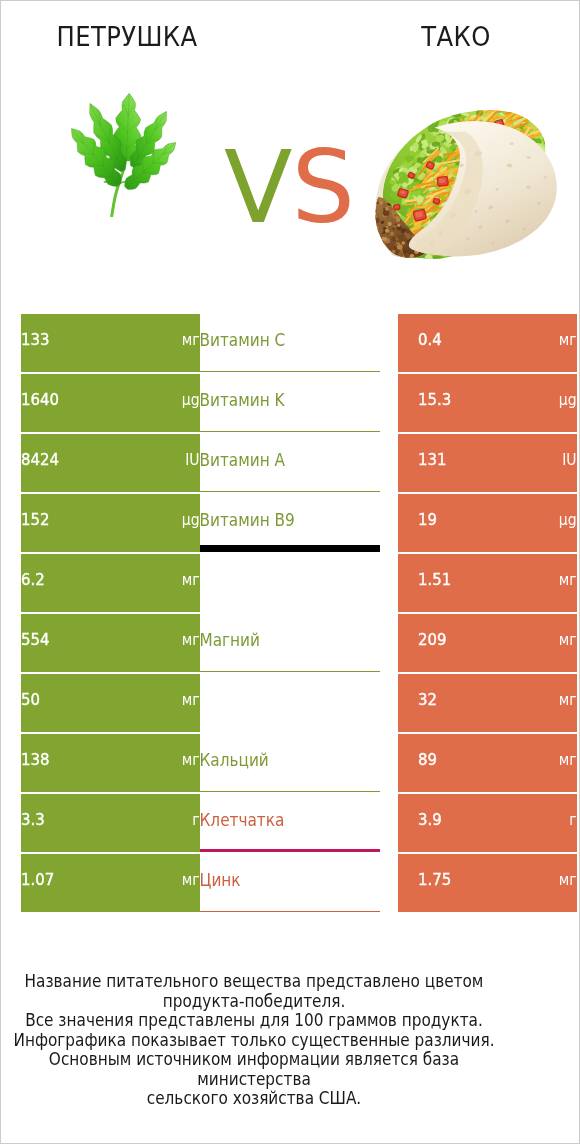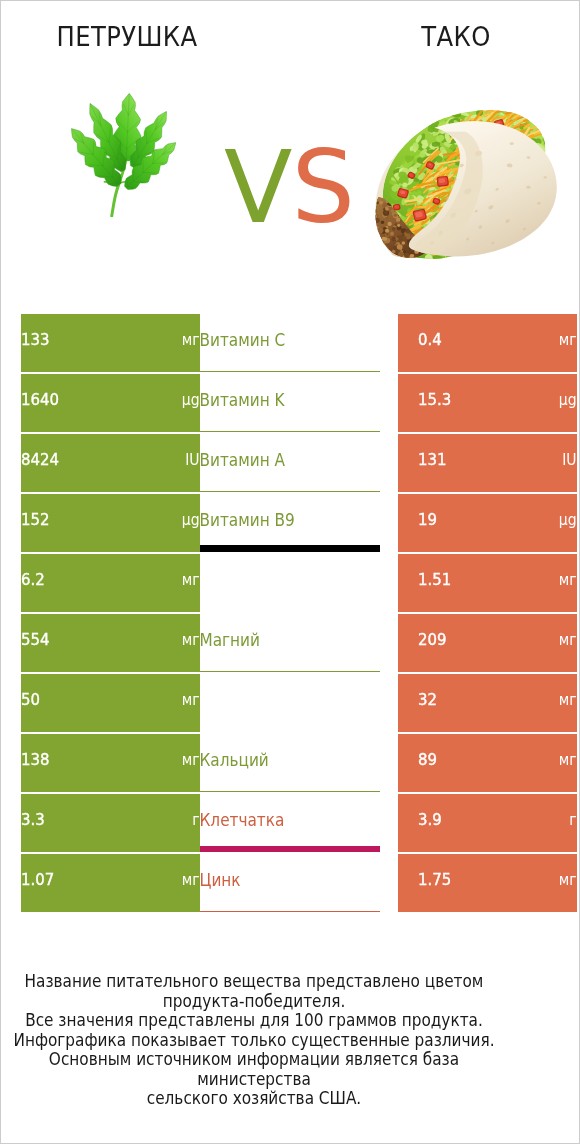--- a/index.html
+++ b/index.html
@@ -1335,21 +1335,21 @@
         <div class="cell cR" style="background:#e06d49;color:#ffffff">
           <span class="num">89</span>
           <span class="unit">мг</span>
         </div>
       </div>
       <div class="row">
         <div class="cell cL" style="background:#82a531;color:#ffffff">
           <span class="num">3.3</span>
           <span class="unit">г</span>
         </div>
-        <div class="cell cM" style="border-bottom:6px solid #be185d;color:#cc6040">
+        <div class="cell cM" style="border-bottom:3px solid #be185d;color:#cc6040">
           <span class="name">Клетчатка</span>
         </div>
         <div class="cell cR" style="background:#e06d49;color:#ffffff">
           <span class="num">3.9</span>
           <span class="unit">г</span>
         </div>
       </div>
       <div class="row">
         <div class="cell cL" style="background:#82a531;color:#ffffff">
           <span class="num">1.07</span>

